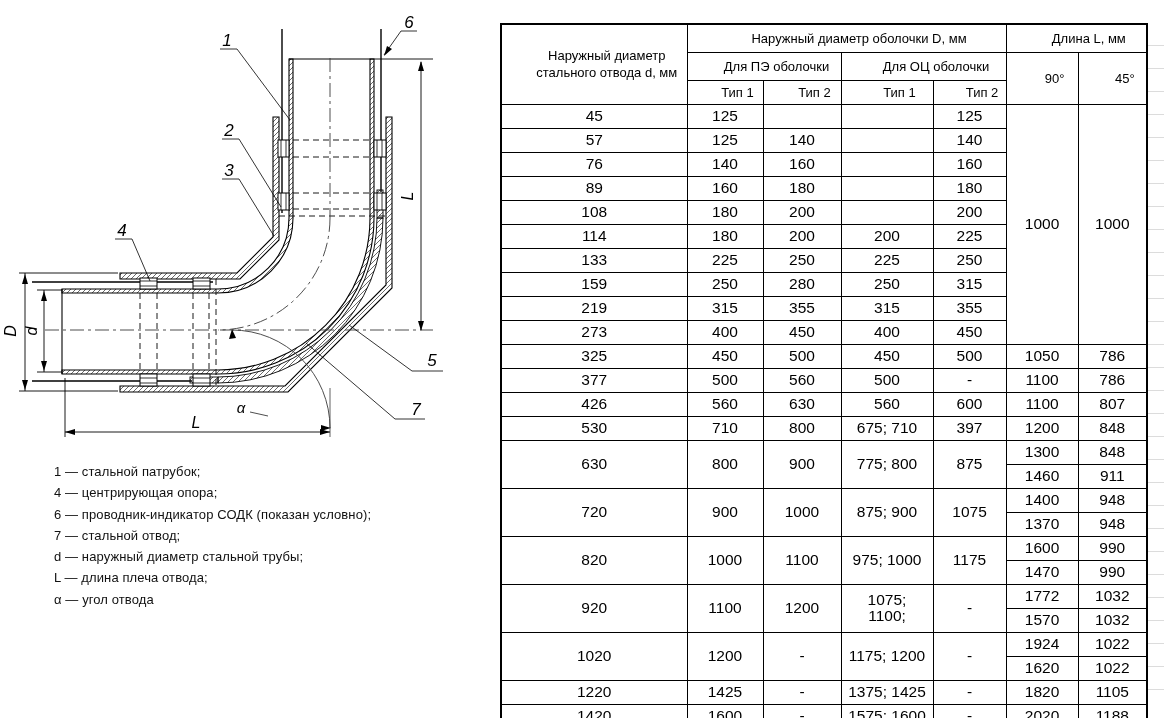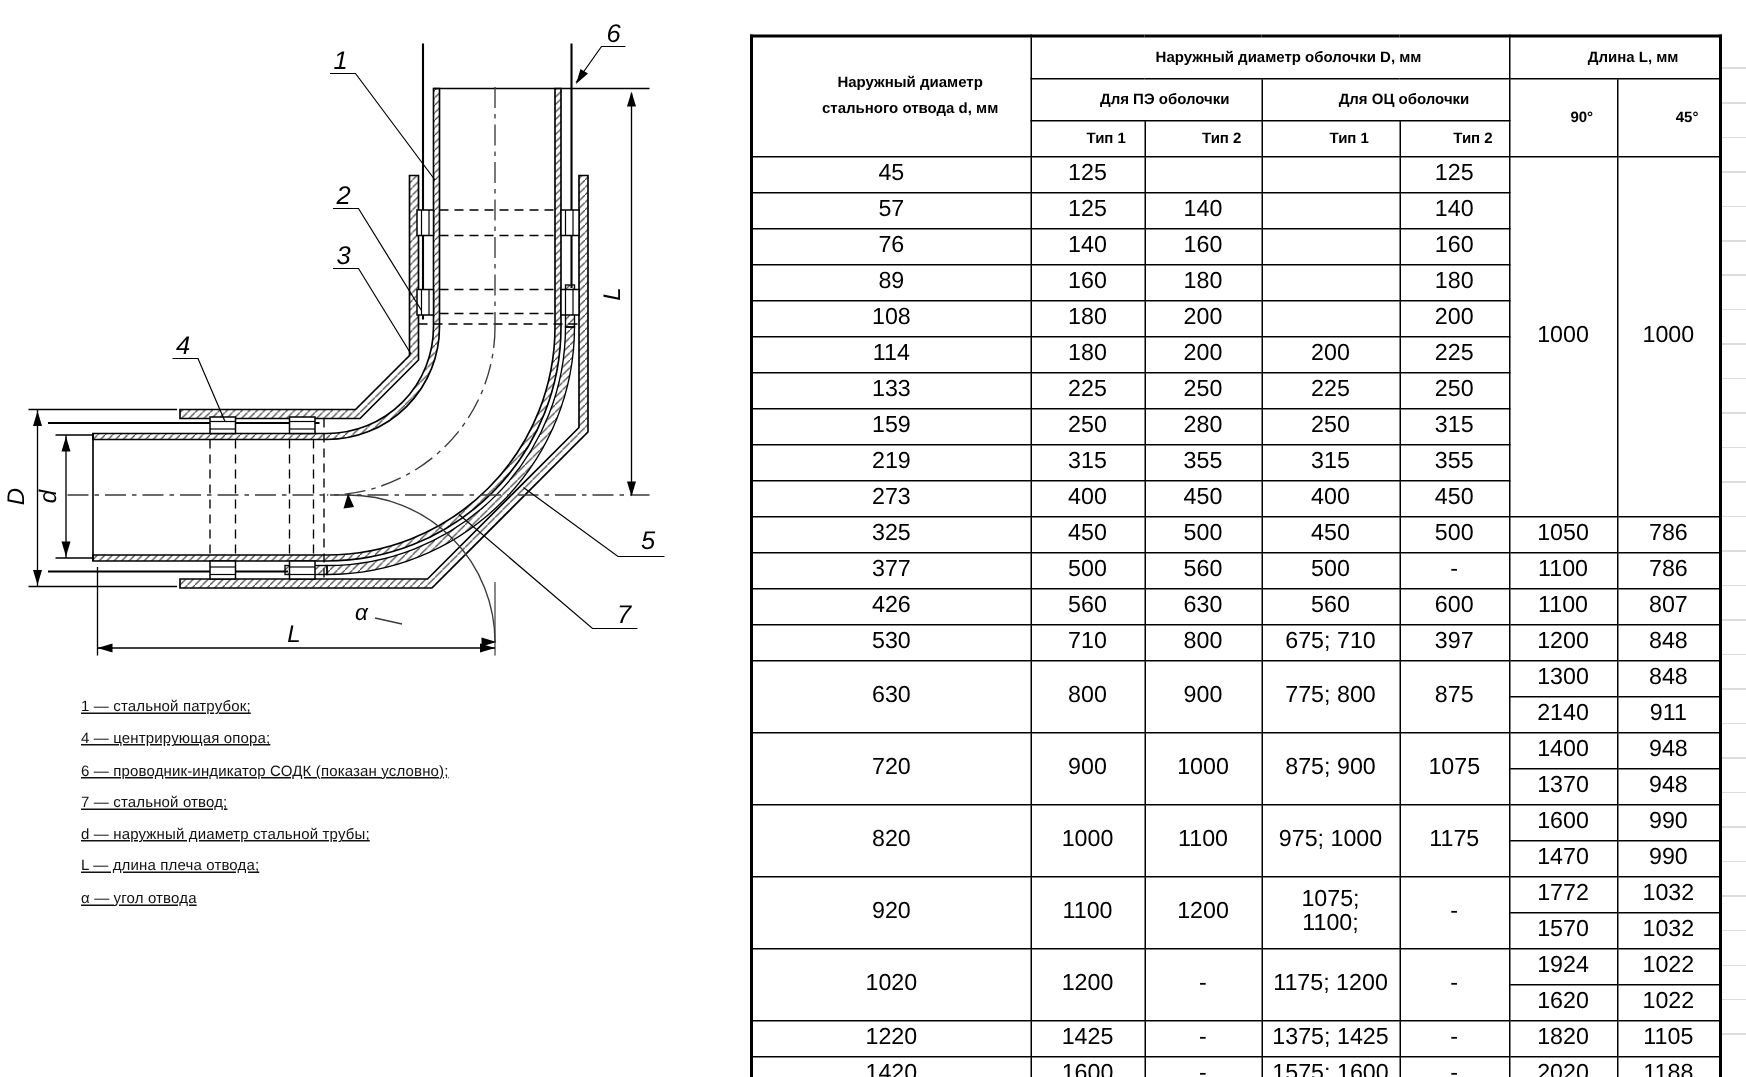--- a/index.html
+++ b/index.html
@@ -4,33 +4,33 @@
 <style>
   html,body{margin:0;padding:0;}
   body{
     width:1164px;height:718px;background:#ffffff;position:relative;
     font-family:"Liberation Sans",sans-serif;color:#000;overflow:hidden;
   }
   
   #drawing{position:absolute;left:0;top:0;}
   .legend{
     position:absolute;left:54px;top:461px;margin:0;padding:0;list-style:none;
-    font-size:10px;line-height:21.3px;color:#111;letter-spacing:0.1px;text-decoration:underline;
+    font-size:13px;line-height:21.3px;color:#111;letter-spacing:0.1px;
   }
   
   table.spec{
     position:absolute;left:500px;top:23px;width:648px;
     border-collapse:collapse;table-layout:fixed;
     border:2px solid #000;
   }
   table.spec th,table.spec td{
     border:1.5px solid #000;text-align:center;vertical-align:middle;
     padding:0;white-space:pre-line;overflow:hidden;
   }
-  table.spec th{font-weight:bold;font-size:10px;line-height:17px;padding-left:25px;}
+  table.spec th{font-weight:normal;font-size:13px;line-height:17px;padding-left:25px;}
   table.spec td{font-size:15.5px;height:23px;line-height:16px;}
   tr.hdr1{height:28px}tr.hdr2{height:28px}tr.hdr3{height:24px}
   
   .grid-strip{
     position:absolute;left:1148px;top:23px;width:16px;height:678px;
     background:repeating-linear-gradient(to bottom,transparent 0px,transparent 22px,#dcdcdc 22px,#dcdcdc 23px);
     border-right:1px solid #e2e2e2;
   }
 </style>
 </head>
@@ -336,21 +336,21 @@
       <tr>
         <td rowspan="2">630</td>
         <td rowspan="2">800</td>
         <td rowspan="2">900</td>
         <td rowspan="2">775; 800</td>
         <td rowspan="2">875</td>
         <td>1300</td>
         <td>848</td>
       </tr>
       <tr>
-        <td>2140</td>
+        <td>1460</td>
         <td>911</td>
       </tr>
       <tr>
         <td rowspan="2">720</td>
         <td rowspan="2">900</td>
         <td rowspan="2">1000</td>
         <td rowspan="2">875; 900</td>
         <td rowspan="2">1075</td>
         <td>1400</td>
         <td>948</td>

